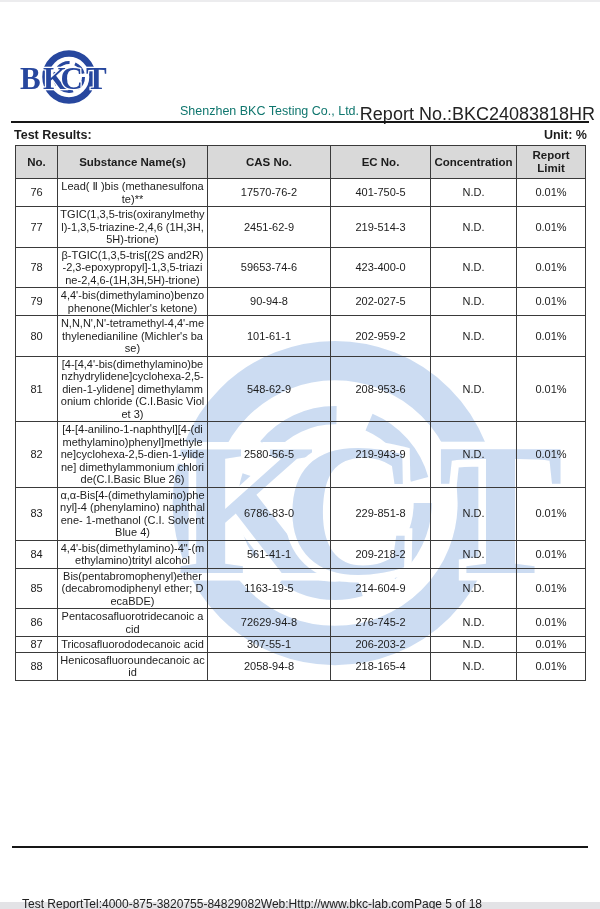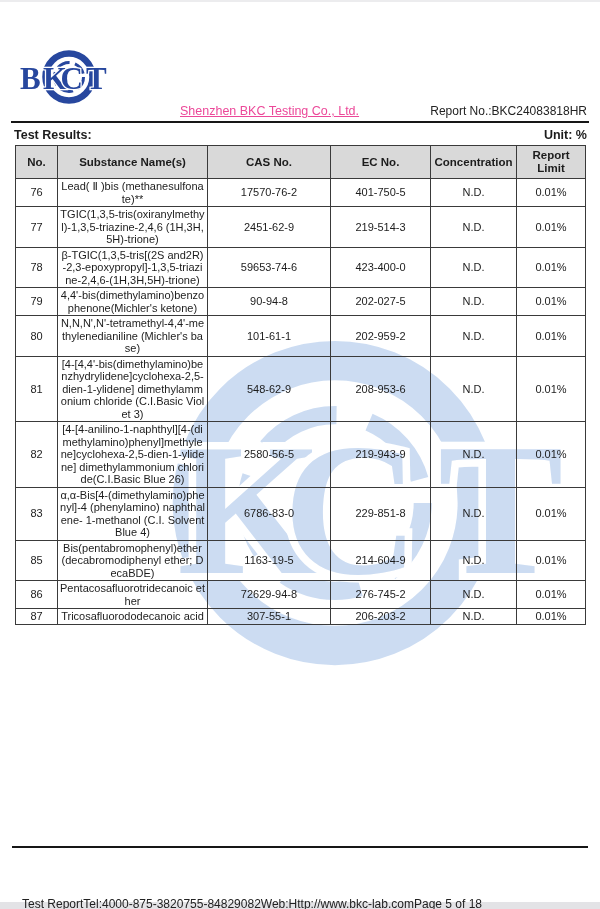--- a/index.html
+++ b/index.html
@@ -27,22 +27,22 @@
   .lsvg .ring-outer{fill:none;stroke:currentColor;stroke-width:13;}
   .lsvg .ring-inner{fill:none;stroke:currentColor;stroke-width:6;stroke-dasharray:26 11;}
   .lsvg text{
     font-family:"Liberation Serif",serif;font-weight:bold;font-size:62px;
     fill:currentColor;stroke:#ffffff;stroke-width:5;paint-order:stroke;
   }
 
   .content{position:relative;z-index:1;}
 
   
-  .company{position:absolute;left:180px;top:104px;font-size:12.5px;color:#ec4899;text-decoration:underline;}
-  .report-no{position:absolute;right:13px;top:104px;font-size:12px;color:#232323;}
+  .company{position:absolute;left:180px;top:104px;font-size:12.5px;color:#0f766e;}
+  .report-no{position:absolute;right:5px;top:104px;font-size:18px;color:#232323;}
   .header-rule{position:absolute;left:11px;right:11px;top:121px;border-top:2.5px solid #161616;}
 
   .results-row{position:absolute;left:14px;right:13px;top:128px;display:flex;justify-content:space-between;font-size:12.5px;font-weight:bold;gap:8px;}
 
   
   table.results{
     position:absolute;left:15px;top:145px;width:570px;
     border-collapse:collapse;table-layout:fixed;
     font-size:11px;line-height:12.5px;
     background:transparent;
@@ -176,40 +176,56 @@
           </tr>
           <tr>
             <td>83</td>
             <td class="substance">α,α-Bis[4-(dimethylamino)phenyl]-4 (phenylamino) naphthalene- 1-methanol (C.I. Solvent Blue 4)</td>
             <td>6786-83-0</td>
             <td>229-851-8</td>
             <td>N.D.</td>
             <td>0.01%</td>
           </tr>
           <tr>
+            <td>84</td>
+            <td class="substance">4,4'-bis(dimethylamino)-4"-(methylamino)trityl alcohol</td>
+            <td>561-41-1</td>
+            <td>209-218-2</td>
+            <td>N.D.</td>
+            <td>0.01%</td>
+          </tr>
+          <tr>
             <td>85</td>
             <td class="substance">Bis(pentabromophenyl)ether (decabromodiphenyl ether; DecaBDE)</td>
             <td>1163-19-5</td>
             <td>214-604-9</td>
             <td>N.D.</td>
             <td>0.01%</td>
           </tr>
           <tr>
             <td>86</td>
-            <td class="substance">Pentacosafluorotridecanoic ether</td>
+            <td class="substance">Pentacosafluorotridecanoic acid</td>
             <td>72629-94-8</td>
             <td>276-745-2</td>
             <td>N.D.</td>
             <td>0.01%</td>
           </tr>
           <tr>
             <td>87</td>
             <td class="substance">Tricosafluorododecanoic acid</td>
             <td>307-55-1</td>
             <td>206-203-2</td>
+            <td>N.D.</td>
+            <td>0.01%</td>
+          </tr>
+          <tr>
+            <td>88</td>
+            <td class="substance">Henicosafluoroundecanoic acid</td>
+            <td>2058-94-8</td>
+            <td>218-165-4</td>
             <td>N.D.</td>
             <td>0.01%</td>
           </tr>
         </tbody>
     </table>
 
     <div class="footer">
       <div class="footer-inner">
         <span>Test Report</span>
         <span>Tel:4000-875-382</span>

